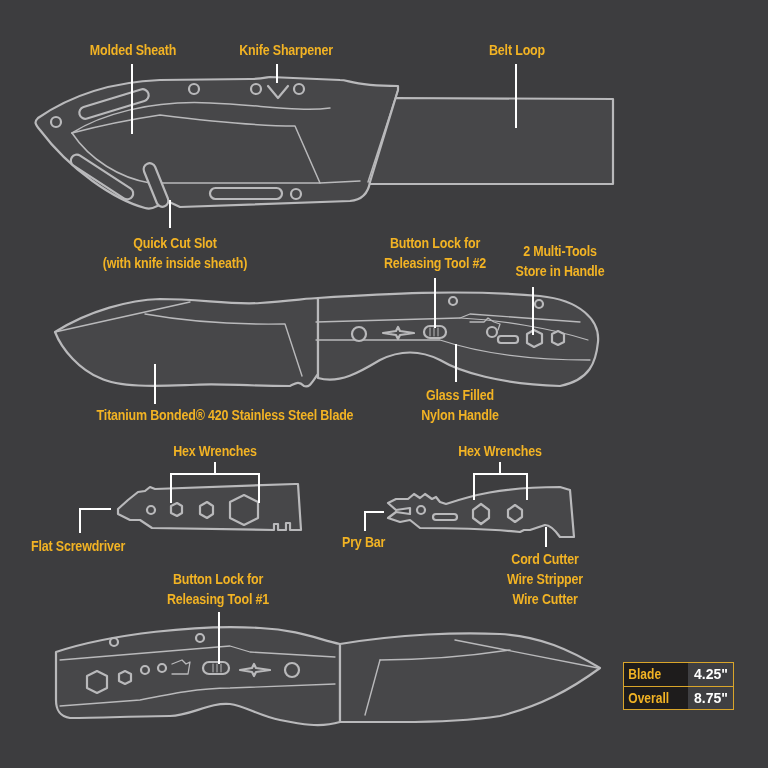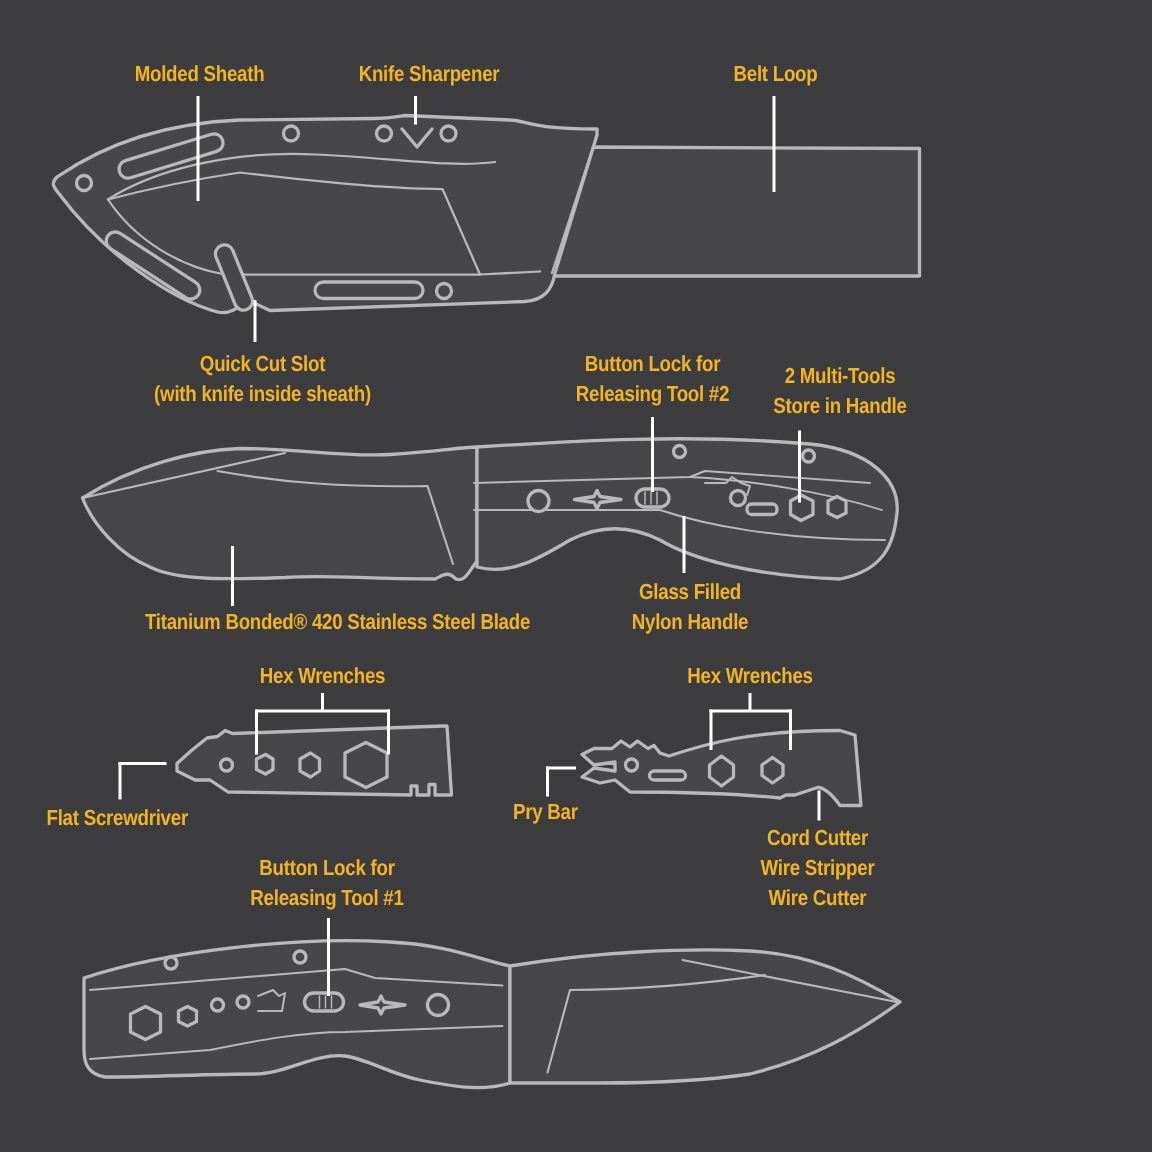--- a/index.html
+++ b/index.html
@@ -212,13 +212,23 @@
     <span>Cord Cutter</span>
     <span>Wire Stripper</span>
     <span>Wire Cutter</span>
   </div>
 
   <div class="lbl c" style="left:128px;top:569px;width:180px;">
     <span>Button Lock for</span>
     <span>Releasing Tool #1</span>
   </div>
 
+  <div class="spec">
+    <div class="spec-row">
+      <div class="spec-k">Blade</div>
+      <div class="spec-v">4.25"</div>
+    </div>
+    <div class="spec-row">
+      <div class="spec-k">Overall</div>
+      <div class="spec-v">8.75"</div>
+    </div>
+  </div>
 </div>
 
 </body></html>

